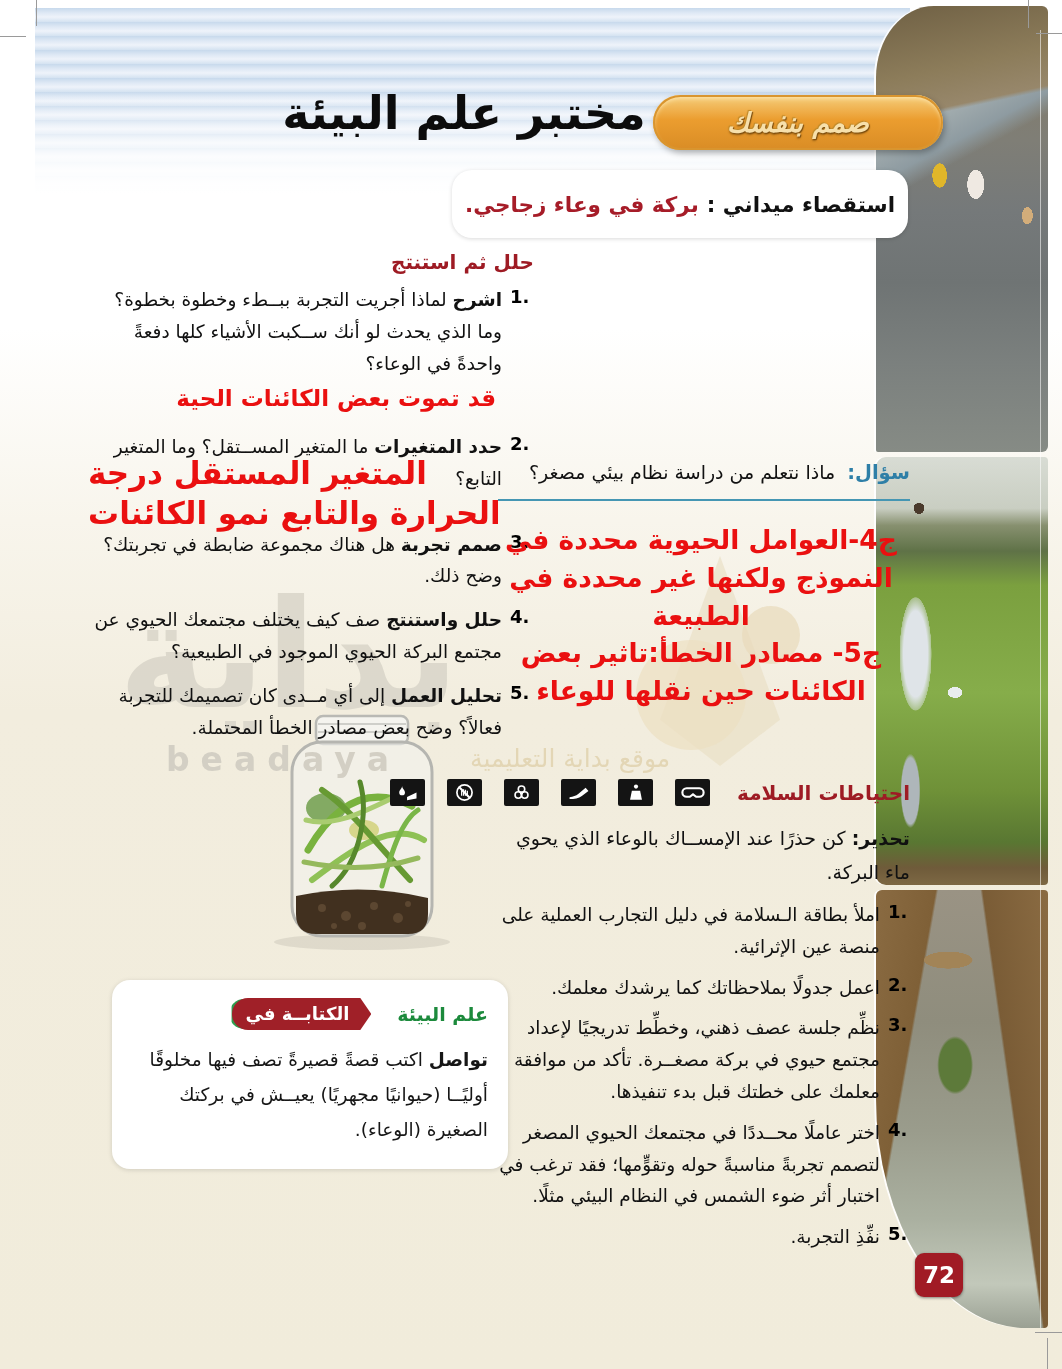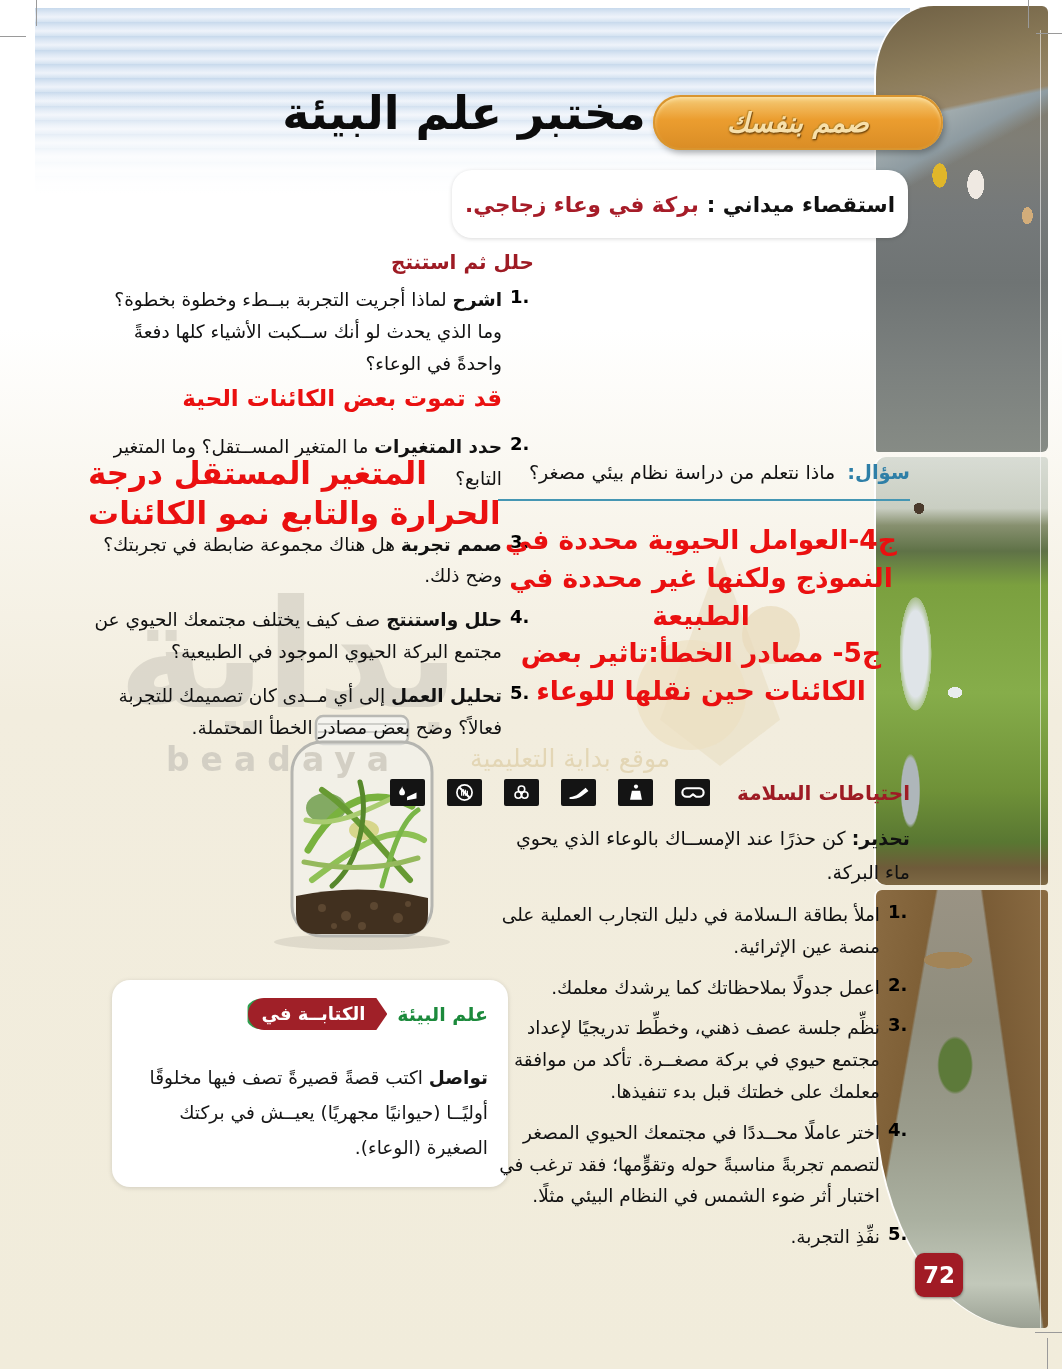--- a/index.html
+++ b/index.html
@@ -82,43 +82,43 @@
   .nib-c1{left:636px;top:640px;width:110px;height:110px;border-radius:50%;background:#ecdfc2;}
   .nib-c2{left:742px;top:606px;width:58px;height:58px;border-radius:50%;background:#e8dabb;}
   .nib-tri{left:660px;top:556px;width:120px;height:210px;background:#eadfc6;clip-path:polygon(50% 0,100% 78%,50% 100%,0 78%);}
   
   .analyze{position:absolute;left:92px;top:250px;width:442px;z-index:5;direction:rtl;}
   .an-heading{font-size:20px;font-weight:bold;color:#9e1b24;margin-bottom:10px;}
   .item{display:flex;gap:8px;margin-bottom:12px;position:relative;}
   .item .num{width:24px;flex:0 0 24px;font-weight:bold;font-size:18px;direction:ltr;text-align:left;padding-top:2px;}
   .item .body{flex:1;font-size:18.5px;line-height:1.72;color:#111;text-align:right;}
   .lead{font-weight:bold;}
-  .ans-inline{font-size:23px;font-weight:bold;color:#ea1010;margin-right:0;white-space:nowrap;}
+  .ans-inline{font-size:23px;font-weight:bold;color:#ea1010;margin-right:6px;white-space:nowrap;}
   .item-2{margin-bottom:34px;}
   .ans-overlay{
     position:absolute;top:22px;right:-6px;width:452px;z-index:6;
     font-size:31px;font-weight:bold;color:#ea1010;text-align:left;line-height:1.3;pointer-events:none;
   }
   
   .jar-fig{position:absolute;left:242px;top:690px;width:240px;height:262px;z-index:2;}
   
   .writing-box{
     position:absolute;left:112px;top:980px;width:396px;z-index:5;box-sizing:border-box;
     background:#fff;border-radius:18px;box-shadow:0 1px 5px rgba(0,0,0,.14);
     padding:18px 20px 22px;direction:rtl;
   }
-  .wb-head{direction:ltr;display:flex;justify-content:flex-end;align-items:center;gap:10px;padding-left:4px;}
+  .wb-head{direction:ltr;display:flex;justify-content:flex-end;align-items:center;gap:26px;padding-left:4px;}
   .wb-badge{
     background:#a02028;color:#fff;font-weight:bold;font-size:18px;
     padding:5px 22px 6px 14px;border-radius:16px 4px 4px 16px;
     clip-path:polygon(0 0,calc(100% - 11px) 0,100% 50%,calc(100% - 11px) 100%,0 100%);
     box-shadow:-4px 0 0 -1px #2f9e4f;
   }
   .wb-subject{color:#1c8a3c;font-weight:bold;font-size:19px;}
-  .wb-body{margin-top:30px;font-size:18.5px;line-height:1.9;color:#161616;text-align:right;}
+  .wb-body{margin-top:12px;font-size:18.5px;line-height:1.9;color:#161616;text-align:right;}
   
   .rightcol{position:absolute;left:498px;top:458px;width:412px;z-index:5;direction:rtl;}
   .q-row{font-size:19px;color:#111;padding-bottom:12px;border-bottom:2.5px solid #4596b3;line-height:1.5;}
   .q-label{font-weight:bold;color:#2e7fa7;font-size:19.5px;margin-left:6px;}
   .stu-ans{margin:20px 6px 0 0;text-align:center;font-size:26.5px;font-weight:bold;color:#ea1010;line-height:1.42;}
   .safety-row{margin-top:70px;display:flex;align-items:center;gap:22px;}
   .saf-head{font-size:20px;font-weight:bold;color:#9e1b24;margin-left:5px;white-space:nowrap;}
   .sicon{width:35px;height:27px;background:#141414;display:flex;align-items:center;justify-content:center;border-radius:2px;flex:0 0 35px;}
   .warning{margin-top:16px;font-size:19px;line-height:1.75;color:#111;text-align:right;}
   .warn-label{font-weight:bold;}

